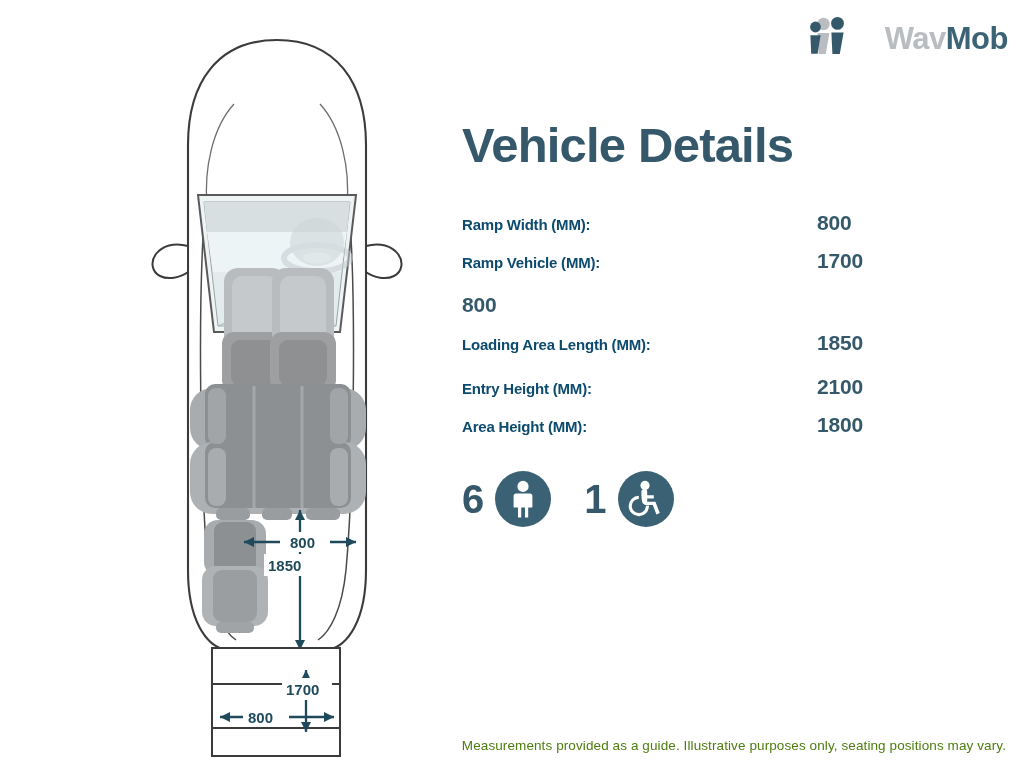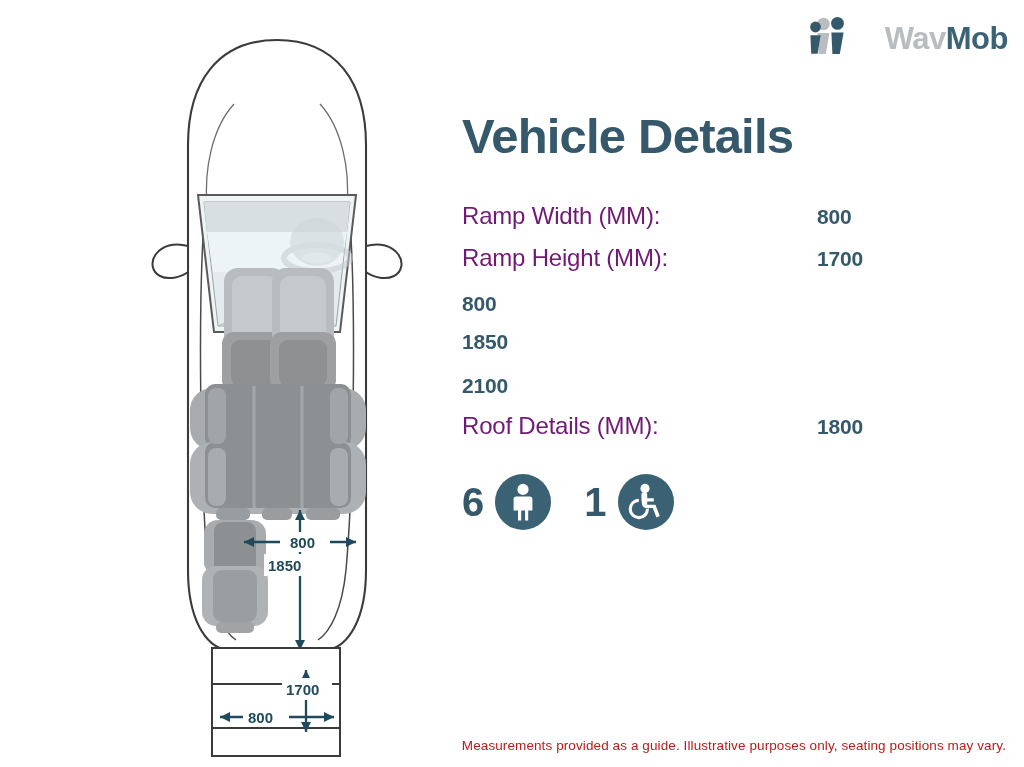--- a/index.html
+++ b/index.html
@@ -41,34 +41,34 @@
     position: absolute;
     left: 462px;
     top: 104px;
     width: 546px;
   }
   #page-title {
     font-size: 49px;
     font-weight: 700;
     color: #35596b;
     letter-spacing: -0.8px;
-    margin: 7px 0 40px 0;
+    margin: 16px 0 40px 0;
     line-height: 1.05;
   }
   .spec-group { margin-bottom: 20px; }
   .spec-row {
     display: flex;
     align-items: baseline;
     margin-bottom: 14px;
   }
   .spec-label {
     flex: 0 0 355px;
-    font-size: 24px;
-    font-weight: 400;
-    color: #701a75;
+    font-size: 15px;
+    font-weight: 700;
+    color: #0c4a6e;
     letter-spacing: -0.2px;
   }
   .spec-value {
     font-size: 21px;
     font-weight: 700;
     color: #35596b;
     letter-spacing: -0.2px;
   }
 
   
@@ -100,21 +100,21 @@
   }
 
   
   #footer-note {
     position: absolute;
     left: 0;
     right: 18px;
     bottom: 14px;
     text-align: right;
     font-size: 13.5px;
-    color: #b91c1c;
+    color: #4d7c0f;
     letter-spacing: 0.1px;
   }
 
   
   #vehicle-diagram {
     position: absolute;
     left: 112px;
     top: 10px;
   }
   .dim-text {
@@ -277,40 +277,42 @@
 <div id="details-panel">
 
   <h1 id="page-title">Vehicle Details</h1>
 
   <div class="spec-group">
     <div class="spec-row">
       <span class="spec-label">Ramp Width (MM):</span>
       <span class="spec-value">800</span>
     </div>
     <div class="spec-row">
-      <span class="spec-label">Ramp Height (MM):</span>
+      <span class="spec-label">Ramp Vehicle (MM):</span>
       <span class="spec-value">1700</span>
     </div>
   </div>
 
   <div class="spec-group">
     <div class="spec-row">
       <span class="spec-value">800</span>
     </div>
     <div class="spec-row">
+      <span class="spec-label">Loading Area Length (MM):</span>
       <span class="spec-value">1850</span>
     </div>
   </div>
 
   <div class="spec-group">
     <div class="spec-row">
+      <span class="spec-label">Entry Height (MM):</span>
       <span class="spec-value">2100</span>
     </div>
     <div class="spec-row">
-      <span class="spec-label">Roof Details (MM):</span>
+      <span class="spec-label">Area Height (MM):</span>
       <span class="spec-value">1800</span>
     </div>
   </div>
 
   <div id="capacity">
 
     <div class="cap-item">
       <span class="cap-count">6</span>
       <span class="cap-badge">
         <svg width="32" height="38" viewBox="0 0 32 38">

